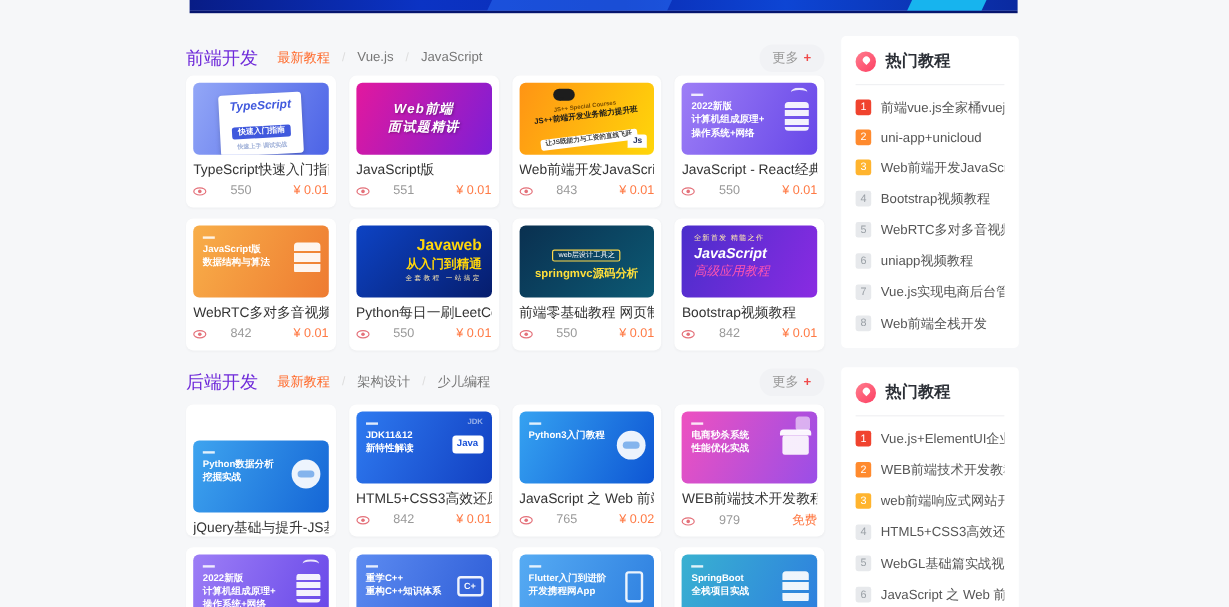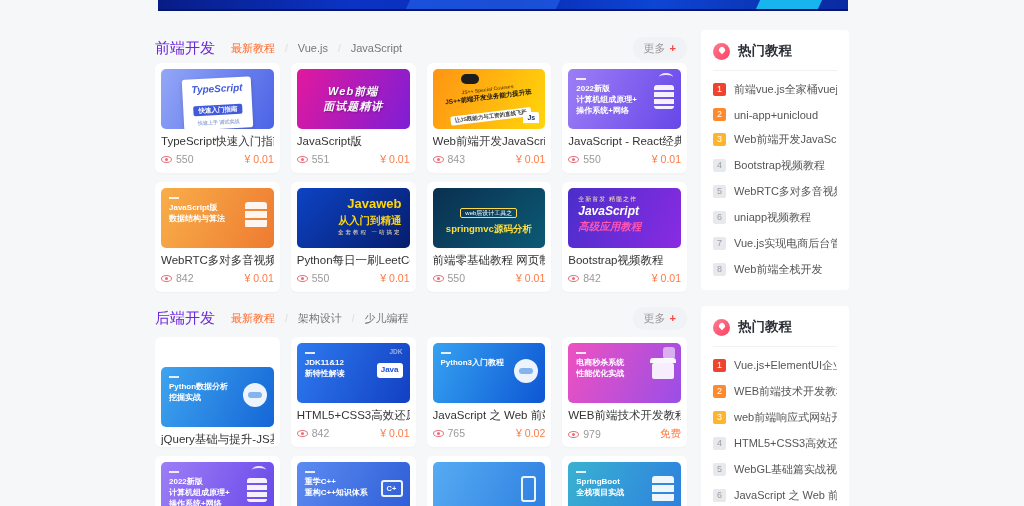--- a/index.html
+++ b/index.html
@@ -35,21 +35,21 @@
 
   
   .grid { display:grid; grid-template-columns:repeat(4,1fr); gap:9px 11px; }
   .card { background:#fff; border-radius:6px; height:110px; padding:6px; overflow:hidden;
     box-shadow:0 1px 2px rgba(0,0,0,.03); cursor:pointer; }
   .thumb { height:60px; border-radius:5px; position:relative; overflow:hidden;
     padding:9px 8px 0; color:#fff; font-weight:bold; line-height:1.35; }
   .ctitle { margin-top:5px; font-size:11.5px; color:#333; white-space:nowrap; overflow:hidden; }
   .cfoot { margin-top:4px; display:flex; align-items:center; justify-content:space-between;
     font-size:10.5px; }
-  .views { color:#999; display:flex; align-items:center; }
+  .views { color:#999; display:flex; align-items:center;gap:16px; }
   .eye { display:inline-block; width:11px; height:7px; border:1px solid #e4717a;
     border-radius:50%; position:relative; margin-right:4px; }
   .eye::after { content:""; position:absolute; left:3px; top:1px; width:3px; height:3px;
     border-radius:50%; background:#e4717a; }
   .price { color:#ff7a45; }
 
   
   .th-fe1{background:linear-gradient(115deg,#93a7f7,#4c63e6);display:flex;justify-content:center;padding-top:0;}
   .fe1-sheet{background:#fff;transform:rotate(-3deg);margin-top:9px;padding:4px 9px 3px;
     border-radius:3px;text-align:center;box-shadow:0 2px 4px rgba(0,0,0,.18);height:fit-content;}
@@ -84,21 +84,21 @@
   .th-fe6 .t3{font-size:5.5px;color:#ffe9b0;letter-spacing:2px;margin-top:2px;font-weight:normal;}
 
   .th-fe7{background:linear-gradient(135deg,#0a3050,#0c5a74);text-align:center;padding-top:11px;}
   .th-fe7 .t1{display:inline-block;font-size:6px;color:#fff;border:1px solid #ffd94a;
     padding:0 4px;border-radius:2px;font-weight:normal;}
   .th-fe7 .t2{font-size:9.5px;font-weight:800;color:#ffdf3a;margin-top:2px;}
 
   .th-fe8{background:linear-gradient(115deg,#4a2ecb,#8a2be2);padding-top:7px;padding-left:10px;}
   .th-fe8 .t1{font-size:6px;color:#ffe9b0;font-weight:normal;letter-spacing:1px;}
   .th-fe8 .t2{font-size:12px;font-weight:800;font-style:italic;color:#fff;}
-  .th-fe8 .t3{font-size:10.5px;font-weight:700;font-style:italic;color:#ff55b0;}
+  .th-fe8 .t3{font-size:10.5px;font-weight:400;font-style:italic;color:#ff55b0;}
 
   .th-be1{background:linear-gradient(115deg,#3ea4ef,#1566d6);margin-top:24px;}
   .th-be2{background:linear-gradient(115deg,#2e7af0,#1240c2);}
   .th-be3{background:linear-gradient(115deg,#35a2f1,#0e56d4);}
   .th-be4{background:linear-gradient(115deg,#ee51c0,#9a4ee7);}
   .th-be6{background:linear-gradient(115deg,#5c8bf1,#2d5cd6);}
   .th-be7{background:linear-gradient(115deg,#56abf3,#2d7edf);}
   .th-be8{background:linear-gradient(115deg,#39b1d1,#2d7edf);}
 
   .tcol { position:relative; z-index:2; }
@@ -430,20 +430,25 @@
               <div class="t2">重构C++知识体系</div>
             </div>
             <span class="ico-cpp">C+</span>
           </div>
           <div class="ctitle"></div>
           <div class="cfoot"></div>
         </div>
 
         <div class="card">
           <div class="thumb th-be7">
+            <div class="tcol">
+              <i class="dashline"></i>
+              <div class="t1">Flutter入门到进阶</div>
+              <div class="t2">开发携程网App</div>
+            </div>
             <span class="ico-phone"></span>
           </div>
           <div class="ctitle"></div>
           <div class="cfoot"></div>
         </div>
 
         <div class="card">
           <div class="thumb th-be8">
             <div class="tcol">
               <i class="dashline"></i>

